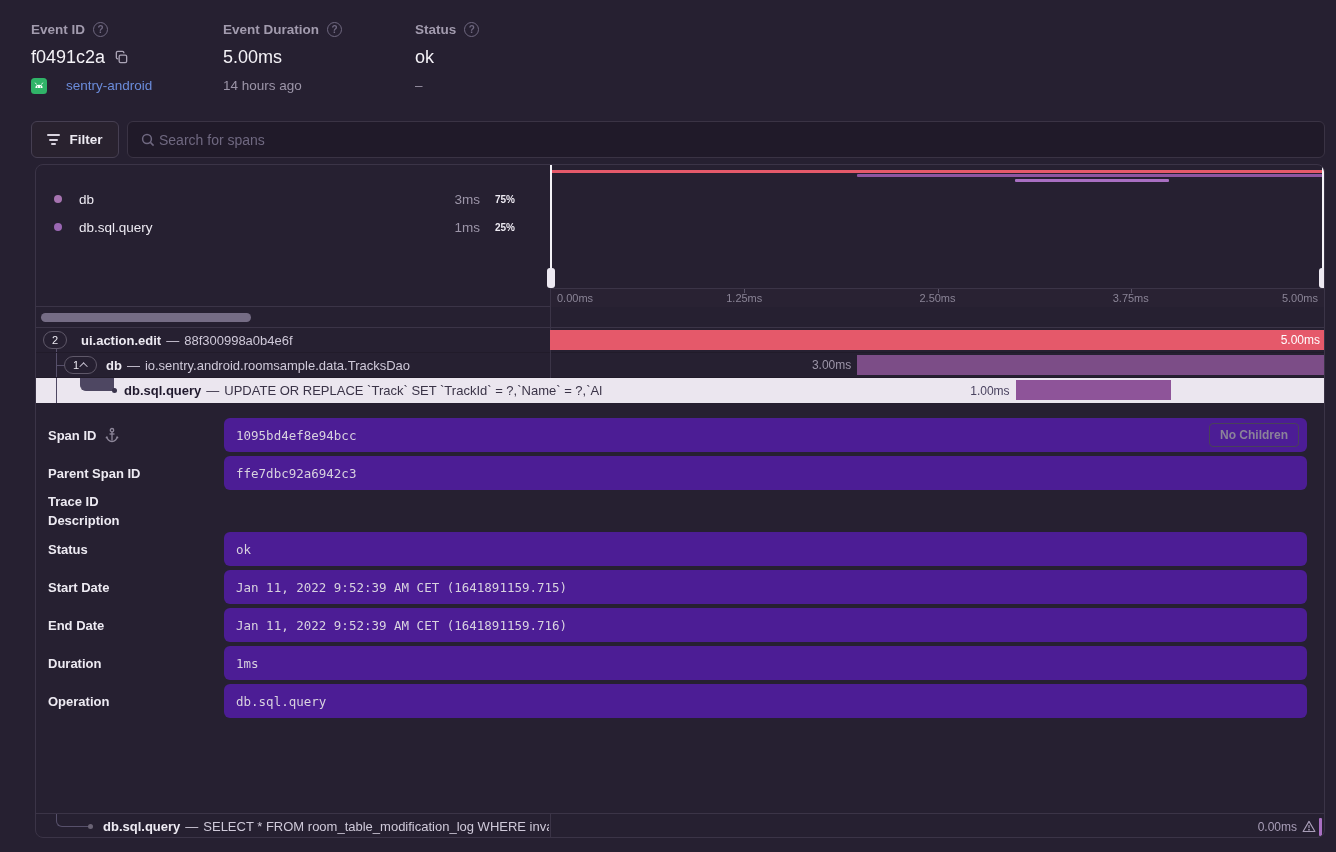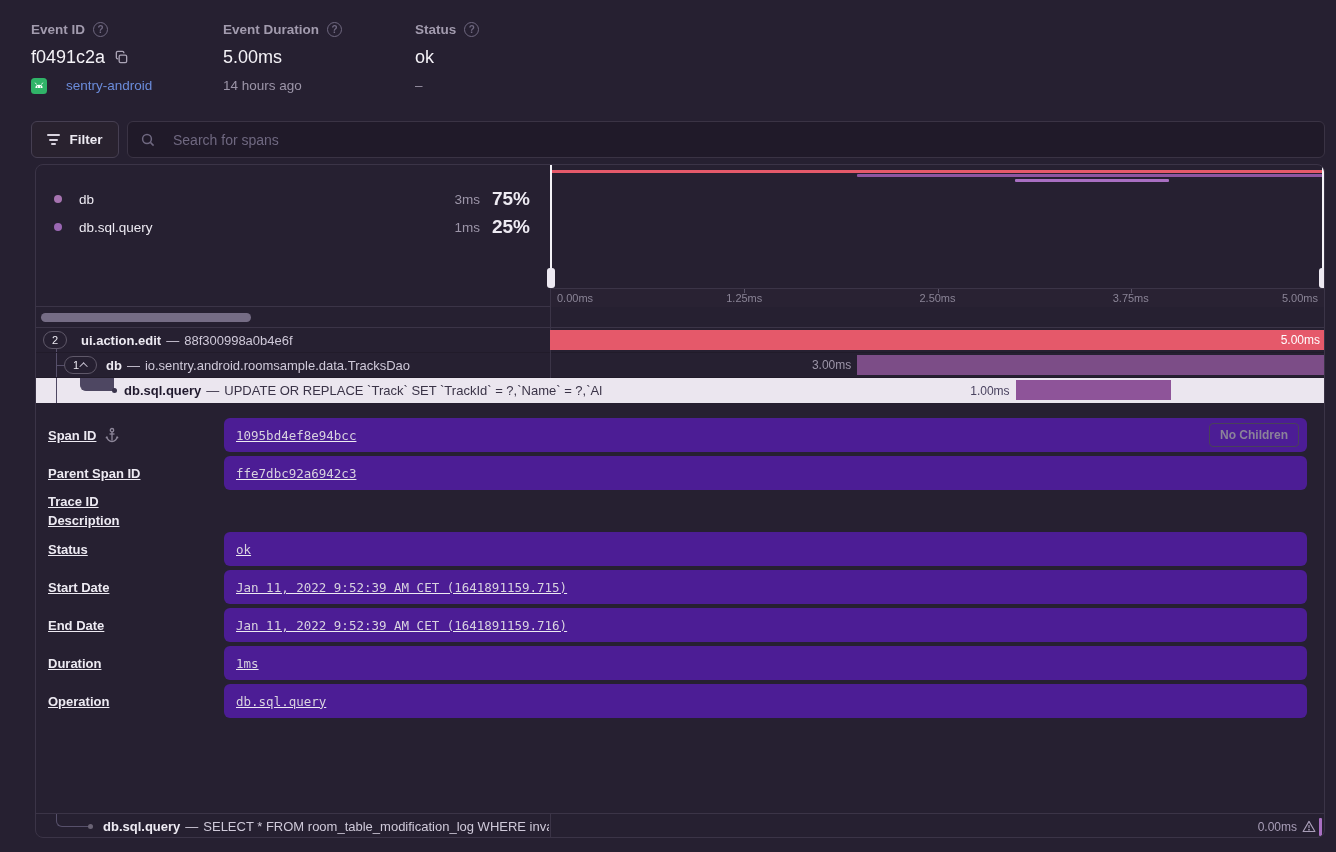--- a/index.html
+++ b/index.html
@@ -22,37 +22,37 @@
   
   .filter-btn { position:absolute; top:121px; left:31px; width:88px; height:37px;
     border:1px solid #463F52; border-radius:6px; background:#29222F;
     display:flex; align-items:center; justify-content:center; gap:9px; cursor:pointer; }
   .filter-btn span.lbl { font-size:13.5px; font-weight:700; color:#EDEAF2; }
   .filter-lines { display:flex; flex-direction:column; gap:2.5px; align-items:center; }
   .filter-lines i { display:block; height:2px; border-radius:1px; background:#D9D4E0; }
   .filter-lines i:nth-child(1){width:13px;} .filter-lines i:nth-child(2){width:9px;} .filter-lines i:nth-child(3){width:5px;}
   .search-box { position:absolute; top:121px; left:127px; right:11px; height:37px;
     border:1px solid #3A3344; border-radius:6px; background:#201A29;
-    display:flex; align-items:center; padding:0 12px; gap:17px;justify-content:space-between; }
+    display:flex; align-items:center; padding:0 12px; gap:3px;justify-content:space-between; }
   .search-box input { flex:1; background:transparent; border:none; outline:none;
     color:#D8D2DF; font-size:14px; font-family:"Liberation Sans", sans-serif; }
   .search-box input::placeholder { color:#6F6880; }
   
   .waterfall { position:absolute; left:35px; right:11px; top:164px; height:674px;
-    border:1px solid #3B3447; border-radius:8px; overflow:hidden;text-decoration:underline; }
+    border:1px solid #3B3447; border-radius:8px; overflow:hidden; }
   .divider-v { position:absolute; left:514px; top:0; bottom:0; width:1px; background:#3B3447; z-index:1; }
   
   .top-zone { position:relative; height:142px; border-bottom:1px solid #3B3447; }
   .legend { position:absolute; left:0; top:20px; width:514px; padding:0 20px 0 18px; }
   .legend-item { height:28px; display:flex; align-items:center; }
   .legend-dot { width:8px; height:8px; border-radius:50%; flex-shrink:0; }
   .legend-name { margin-left:17px; font-size:13.5px; color:#EDEAF2; }
   .legend-spacer { flex:1; }
   .legend-dur { width:46px; text-align:right; color:#9C95A8; font-size:13.5px; }
-  .legend-pct { width:50px; text-align:right; color:#EDEAF2; font-size:19px; font-weight:700; }
+  .legend-pct { width:50px; text-align:center; color:#EDEAF2; font-size:10px; font-weight:700; }
   .minimap { position:absolute; left:515px; right:0; top:0; height:142px; }
   .mm-track { position:absolute; left:0; right:0; top:0; bottom:19px; }
   .mm-bar { position:absolute; height:3px; border-radius:1px; }
   .mm-bar.b0 { top:5px; } .mm-bar.b1 { top:9px; } .mm-bar.b2 { top:14px; }
   .mm-handle { position:absolute; top:0; width:2px; height:123px; background:#F4F2F7; z-index:3; cursor:ew-resize; }
   .mm-handle.left { left:-1px; } .mm-handle.right { right:0; }
   .mm-grip { position:absolute; bottom:0; left:-3px; width:8px; height:20px; border-radius:3px; background:#EDE9F2; }
   .mm-axis { position:absolute; left:0; right:0; bottom:0; height:19px; background:#292233; border-top:1px solid #3B3447; }
   .mm-axis .tick-label { position:absolute; top:3px; font-size:11px; color:#8A8496; }
   .mm-axis .tl0 { left:6px; } .mm-axis .tl1 { left:25%; transform:translateX(-50%); }

